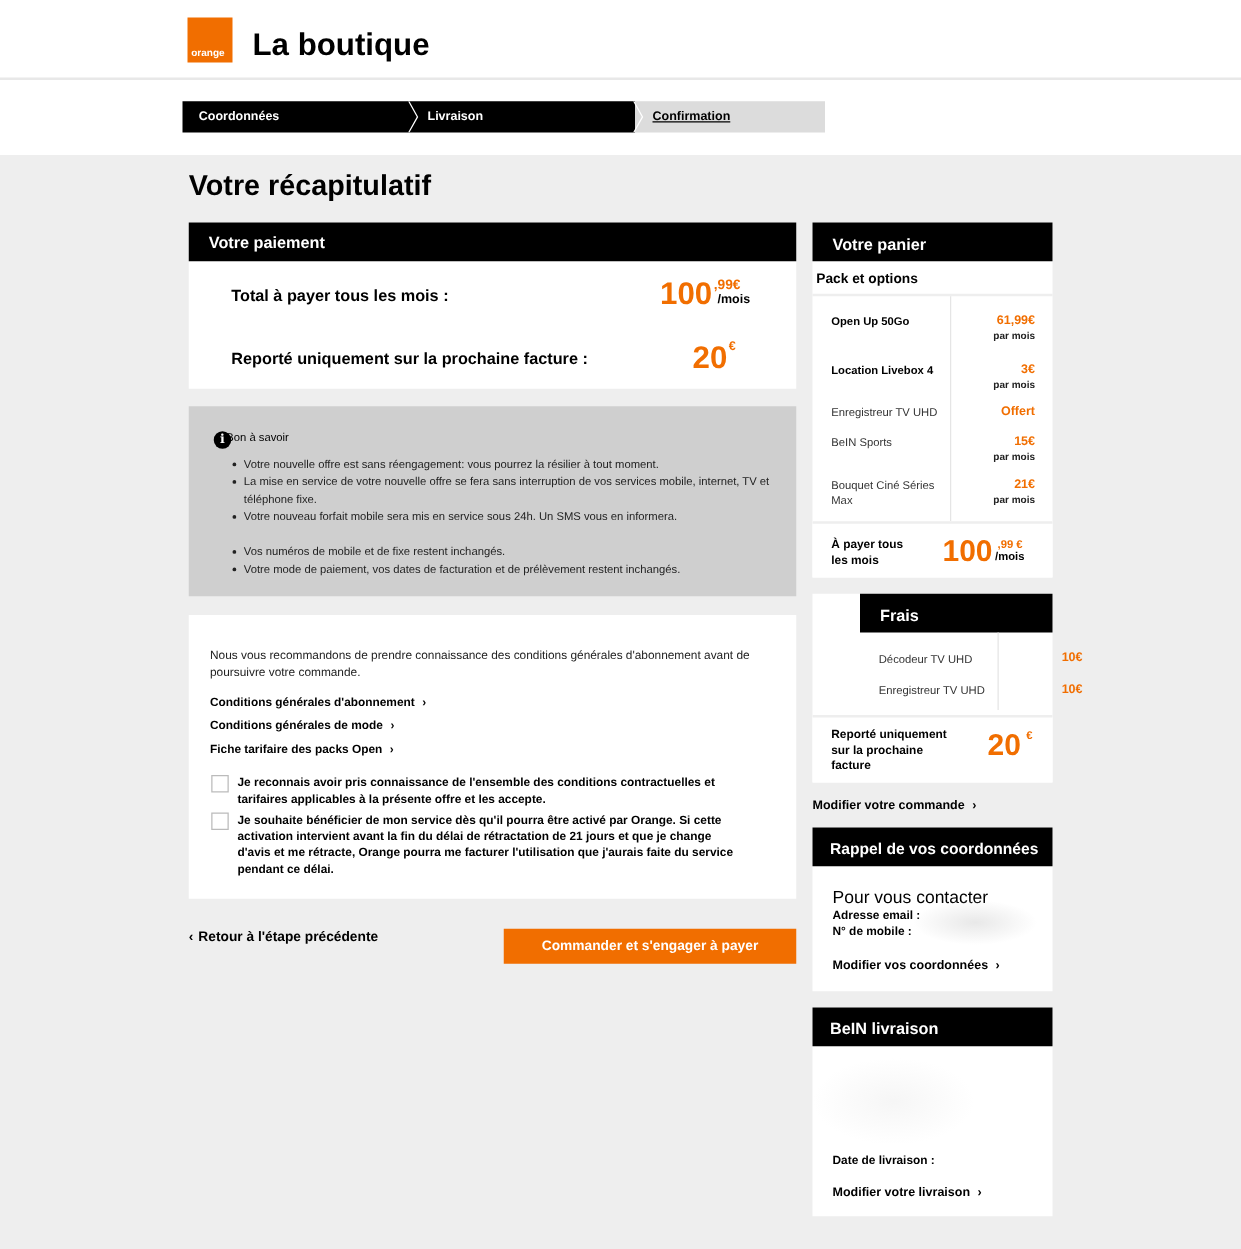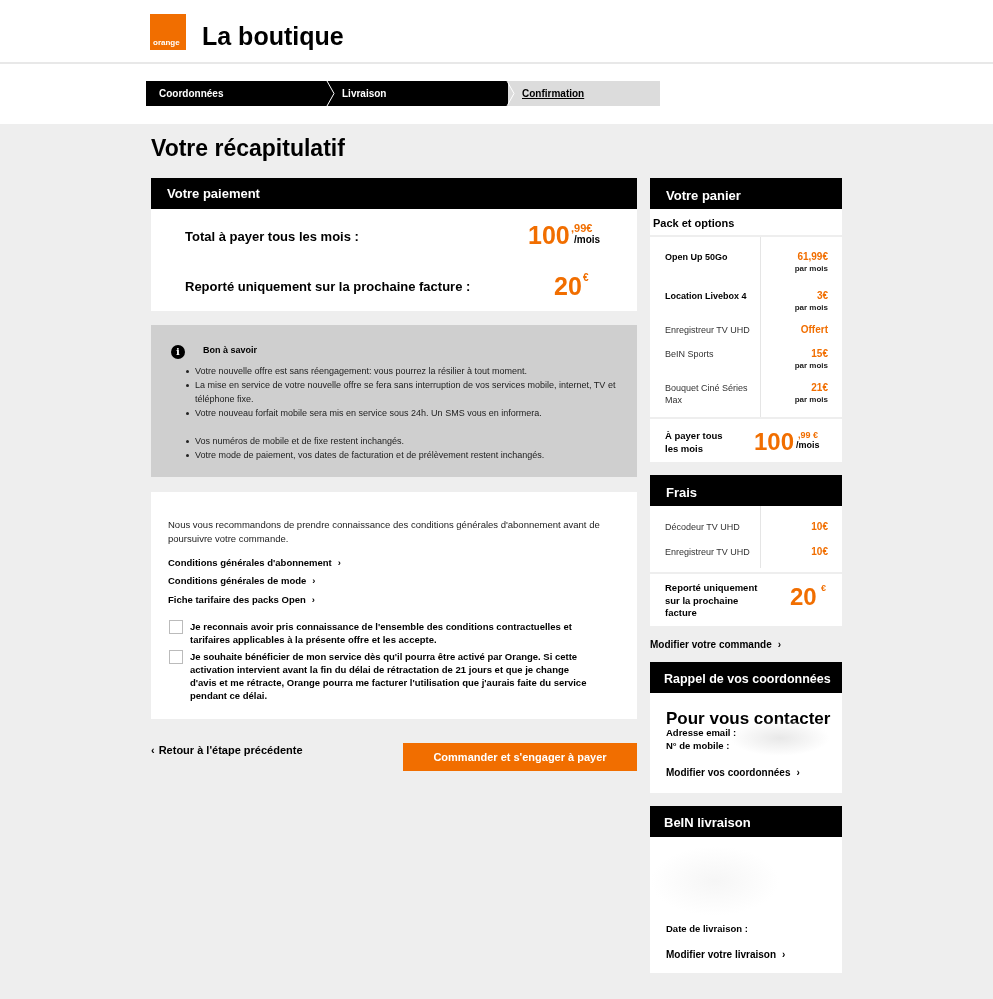--- a/index.html
+++ b/index.html
@@ -21,21 +21,21 @@
   .step.s3 .chev { border-left: 7px solid #f16e00; }
   .page-title { position: absolute; left: 151px; top: 135px; font-size: 23px; font-weight: bold; }
   .card { position: absolute; background: #fff; }
   .card-head { background: #000; color: #fff; font-weight: bold; font-size: 13px; height: 31px; line-height: 31px; padding-left: 16px; }
   
   .pay-row { position: absolute; font-size: 13px; font-weight: bold; }
   .big { position: absolute; font-weight: bold; color: #f16e00; }
   
   .infobox { position: absolute; left: 151px; top: 325px; width: 486px; height: 152px; background: #cfcfcf; }
   .info-icon { position: absolute; left: 20px; top: 20px; width: 14px; height: 14px; border-radius: 50%; background: #000; color: #fff; font-size: 10px; font-weight: bold; text-align: center; line-height: 14px; font-family: "DejaVu Serif", serif; }
-  .info-title { position: absolute; left: 52px; top: 20px; font-size: 9px; font-weight: bold; }
+  .info-title { position: absolute; left: 30px; top: 20px; font-size: 9px; font-weight: normal; }
   .info-list { position: absolute; left: 35px; top: 39px; width: 440px; font-size: 9px; line-height: 14px; color: #222; list-style: none; }
   .info-list li { position: relative; padding-left: 9px; }
   .info-list li::before { content: ""; position: absolute; left: 0; top: 6px; width: 3px; height: 3px; border-radius: 50%; background: #222; }
   .info-list li.gap { margin-top: 14px; }
   
   .cond-text { position: absolute; left: 17px; top: 26px; width: 460px; font-size: 9.5px; line-height: 14px; color: #222; }
   .cond-link { position: absolute; left: 17px; font-size: 9.5px; font-weight: bold; color: #000; cursor: pointer; }
   .chev-r { display: inline-block; margin-left: 6px; font-weight: bold; }
   .checkbox { position: absolute; left: 18px; width: 14px; height: 14px; border: 1px solid #bbb; background: #fff; }
   .check-label { position: absolute; left: 39px; font-size: 9.5px; font-weight: bold; line-height: 13px; width: 400px; }
@@ -156,21 +156,21 @@
   <div class="total-box" style="top:239px; height:45px;">
     <div style="position:absolute; left:15px; top:10px; width:70px; font-size:9.5px; font-weight:bold; line-height:13px;">À payer tous les mois</div>
     <div class="big" style="left:104px; top:9px;">
       <span style="font-size:24px;">100</span>
       <span style="position:absolute; left:44px; top:2px; font-size:9px; white-space:nowrap;">,99 €</span>
       <span style="position:absolute; left:42px; top:12px; font-size:9px; color:#000; white-space:nowrap;">/mois</span>
     </div>
   </div>
 </div>
 
-<div class="card" style="left:650px; top:475px; width:192px; height:151px;">
+<div class="card" style="left:650px; top:475px; width:192px; height:151px;padding-left:38px;">
   <div class="card-head" style="line-height:35px;">Frais</div>
   <div class="basket-table" style="height:62px;">
     <div class="bt-divider"></div>
     <div class="bt-row" style="top:15px;">
       <div class="name" style="color:#333; width:100px;">Décodeur TV UHD</div>
       <div class="price">10€</div>
     </div>
     <div class="bt-row" style="top:40px;">
       <div class="name" style="color:#333; width:100px;">Enregistreur TV UHD</div>
       <div class="price">10€</div>
@@ -182,21 +182,21 @@
       <span style="font-size:24px;">20</span>
       <span style="position:absolute; left:31px; top:0; font-size:9px;">€</span>
     </div>
   </div>
 </div>
 
 <div class="modify-link" style="left:650px; top:639px;"><span>Modifier votre commande</span><span class="chev-r">›</span></div>
 
 <div class="card" style="left:650px; top:662px; width:192px; height:131px;">
   <div class="card-head" style="font-size:12.5px; padding-left:14px; line-height:34px;">Rappel de vos coordonnées</div>
-  <div style="position:absolute; left:16px; top:47px; font-size:17px; font-weight:bold;">Pour vous contacter</div>
+  <div style="position:absolute; left:16px; top:47px; font-size:14px; font-weight:normal;">Pour vous contacter</div>
   <div style="position:absolute; left:16px; top:65px; font-size:9.5px; font-weight:bold;">Adresse email :</div>
   <div style="position:absolute; left:16px; top:78px; font-size:9.5px; font-weight:bold;">N° de mobile :</div>
   <div class="blur" style="left:80px; top:58px; width:100px; height:36px;"></div>
   <div class="modify-link" style="left:16px; top:105px;"><span>Modifier vos coordonnées</span><span class="chev-r">›</span></div>
 </div>
 
 <div class="card" style="left:650px; top:806px; width:192px; height:167px;">
   <div class="card-head" style="line-height:34px; padding-left:14px;">BeIN livraison</div>
   <div class="blur" style="left:0; top:40px; width:130px; height:70px; opacity:0.4;"></div>
   <div style="position:absolute; left:16px; top:117px; font-size:9.5px; font-weight:bold;">Date de livraison :</div>

